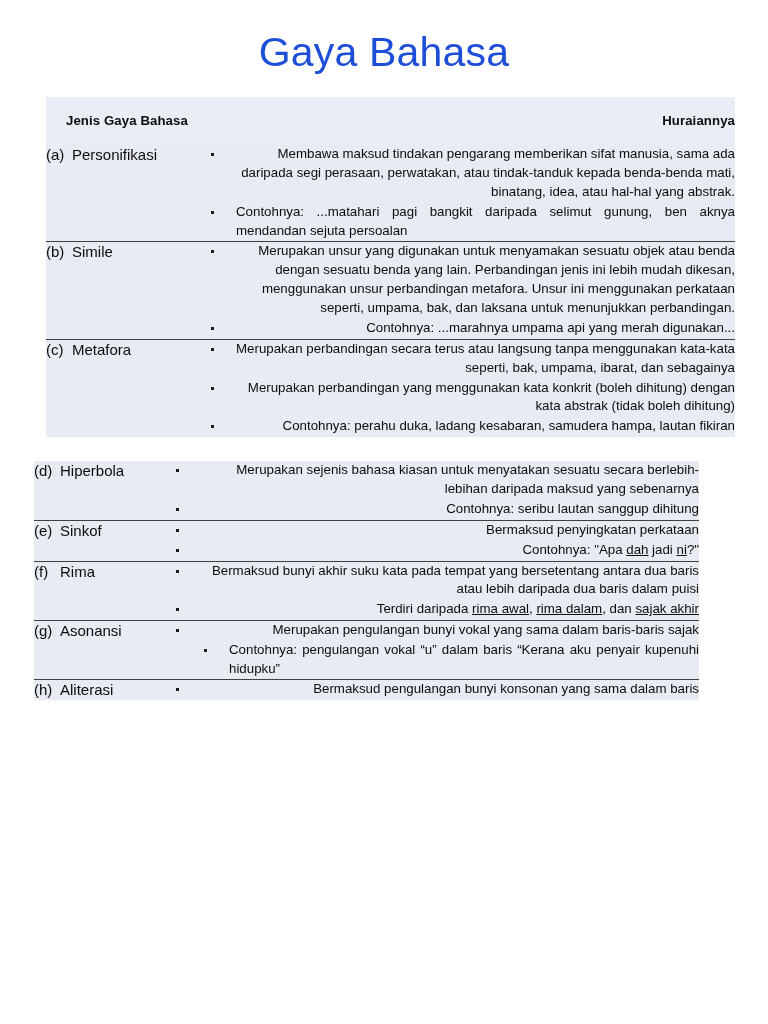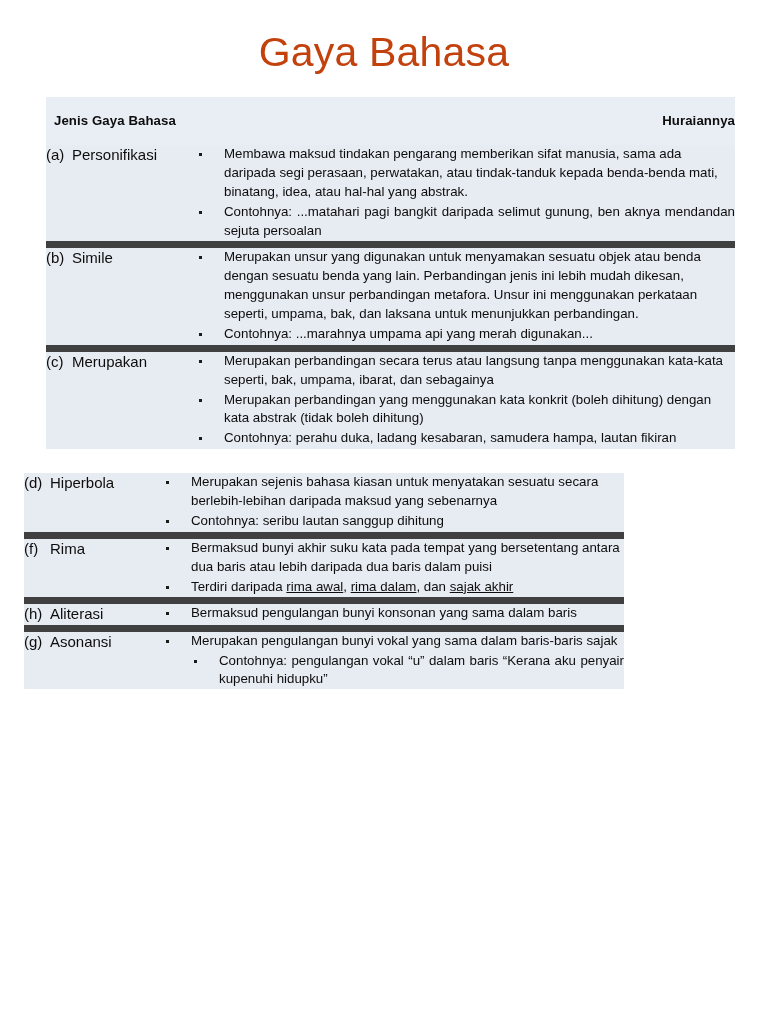--- a/index.html
+++ b/index.html
@@ -20,66 +20,66 @@
     height: 1024px;
     overflow: hidden;
   }
 
   
   .doc-title {
     text-align: center;
     font-size: 41px;
     font-weight: 300;
     letter-spacing: 0.2px;
-    color: #c2410c;
+    color: #1d4ed8;
     margin: 0;
     padding-top: 30px;
     line-height: 1.1;
   }
 
   
   .tbl {
     border-collapse: collapse;
     table-layout: fixed;
     background: #e7ebf2;
     font-size: 13.3px;
   }
   .tbl-a {
     margin-left: 46px;
     margin-top: 22px;
     width: 689px;
   }
   .tbl-b {
-    margin-left: 24px;
+    margin-left: 34px;
     margin-top: 24px;
-    width: 600px;
+    width: 665px;
   }
   .tbl td, .tbl th {
     vertical-align: top;
     border: 0;
     padding: 0;
   }
   .tbl tr + tr td {
-    border-top: 7px solid #404040;
+    border-top: 1px solid #404040;
   }
   .col-kind {
     border-right: 1px solid #ffffff;
   }
   .tbl-a .col-kind { width: 134px; }
   .tbl-b .col-kind { width: 131px; }
 
   
   .hdr td {
     background: #e9edf4;
     font-weight: bold;
     font-size: 13.2px;
     padding: 16px 0 17px 0;
     letter-spacing: 0.1px;
   }
-  .hdr .h-kind { padding-left: 8px; }
+  .hdr .h-kind { padding-left: 20px; }
   .hdr .h-desc { text-align: right; }
 
   
   .kind {
     padding: 12px 4px 12px 8px;
     font-size: 15px;
     line-height: 1.35;
     white-space: nowrap;
   }
   .kind .lbl {
@@ -95,20 +95,21 @@
     list-style: none;
     margin: 0;
     padding: 0;
   }
   ul.blist > li {
     position: relative;
     padding-left: 36px;
     margin: 0 0 1px 0;
     line-height: 1.42;
     font-size: 13.3px;
+    text-align: right;
   }
   ul.blist > li::before {
     content: "";
     position: absolute;
     left: 11px;
     top: 8px;
     width: 3px;
     height: 3px;
     background: #1a1a1a;
   }
@@ -174,21 +175,21 @@
         <tr>
           <td class="col-kind kind"><span class="lbl">(b)</span><span>Simile</span></td>
           <td class="desc">
             <ul class="blist">
               <li><span class="txt">Merupakan unsur yang digunakan untuk menyamakan sesuatu objek atau benda dengan sesuatu benda yang lain.  Perbandingan jenis ini lebih mudah dikesan, menggunakan unsur perbandingan metafora.  Unsur ini menggunakan perkataan seperti, umpama, bak, dan laksana untuk menunjukkan perbandingan.</span></li>
               <li><span class="txt">Contohnya: ...marahnya umpama api yang merah digunakan...</span></li>
             </ul>
           </td>
         </tr>
         <tr>
-          <td class="col-kind kind"><span class="lbl">(c)</span><span>Merupakan</span></td>
+          <td class="col-kind kind"><span class="lbl">(c)</span><span>Metafora</span></td>
           <td class="desc">
             <ul class="blist">
               <li><span class="txt">Merupakan perbandingan secara terus atau langsung tanpa menggunakan kata-kata seperti, bak, umpama, ibarat, dan sebagainya</span></li>
               <li><span class="txt">Merupakan perbandingan yang menggunakan kata konkrit (boleh dihitung) dengan kata abstrak (tidak boleh dihitung)</span></li>
               <li><span class="txt">Contohnya: perahu duka, ladang kesabaran, samudera hampa, lautan fikiran</span></li>
             </ul>
           </td>
         </tr>
       </tbody>
   </table>
@@ -199,44 +200,53 @@
           <tr>
             <td class="col-kind kind"><span class="lbl">(d)</span><span>Hiperbola</span></td>
             <td class="desc">
               <ul class="blist">
                 <li><span class="txt">Merupakan sejenis bahasa kiasan untuk menyatakan sesuatu secara berlebih-lebihan daripada maksud yang sebenarnya</span></li>
                 <li><span class="txt">Contohnya: seribu lautan sanggup dihitung</span></li>
               </ul>
             </td>
           </tr>
           <tr>
+            <td class="col-kind kind"><span class="lbl">(e)</span><span>Sinkof</span></td>
+            <td class="desc">
+              <ul class="blist">
+                <li><span class="txt">Bermaksud penyingkatan perkataan</span></li>
+                <li><span class="txt"><span>Contohnya: "Apa </span><span class="u">dah</span><span> jadi </span><span class="u">ni</span><span>?"</span></span></li>
+              </ul>
+            </td>
+          </tr>
+          <tr>
             <td class="col-kind kind"><span class="lbl">(f)</span><span>Rima</span></td>
             <td class="desc">
               <ul class="blist">
                 <li><span class="txt">Bermaksud bunyi akhir suku kata pada tempat yang bersetentang antara dua baris atau lebih daripada dua baris dalam puisi</span></li>
                 <li><span class="txt"><span>Terdiri daripada </span><span class="u">rima awal</span><span>, </span><span class="u">rima dalam</span><span>, dan </span><span class="u">sajak akhir</span></span></li>
               </ul>
             </td>
           </tr>
           <tr>
-            <td class="col-kind kind"><span class="lbl">(h)</span><span>Aliterasi</span></td>
-            <td class="desc">
-              <ul class="blist">
-                <li><span class="txt">Bermaksud pengulangan bunyi konsonan yang sama dalam baris</span></li>
-              </ul>
-            </td>
-          </tr>
-          <tr>
             <td class="col-kind kind"><span class="lbl">(g)</span><span>Asonansi</span></td>
             <td class="desc">
               <ul class="blist">
                 <li><span class="txt">Merupakan pengulangan bunyi vokal yang sama dalam baris-baris sajak</span></li>
               </ul>
               <ul class="sublist">
                 <li><span class="txt">Contohnya: pengulangan vokal “u” dalam baris “Kerana aku penyair kupenuhi hidupku”</span></li>
+              </ul>
+            </td>
+          </tr>
+          <tr>
+            <td class="col-kind kind"><span class="lbl">(h)</span><span>Aliterasi</span></td>
+            <td class="desc">
+              <ul class="blist">
+                <li><span class="txt">Bermaksud pengulangan bunyi konsonan yang sama dalam baris</span></li>
               </ul>
             </td>
           </tr>
         </tbody>
     </table>
   </div>
 
 </div>
 
 </body></html>

